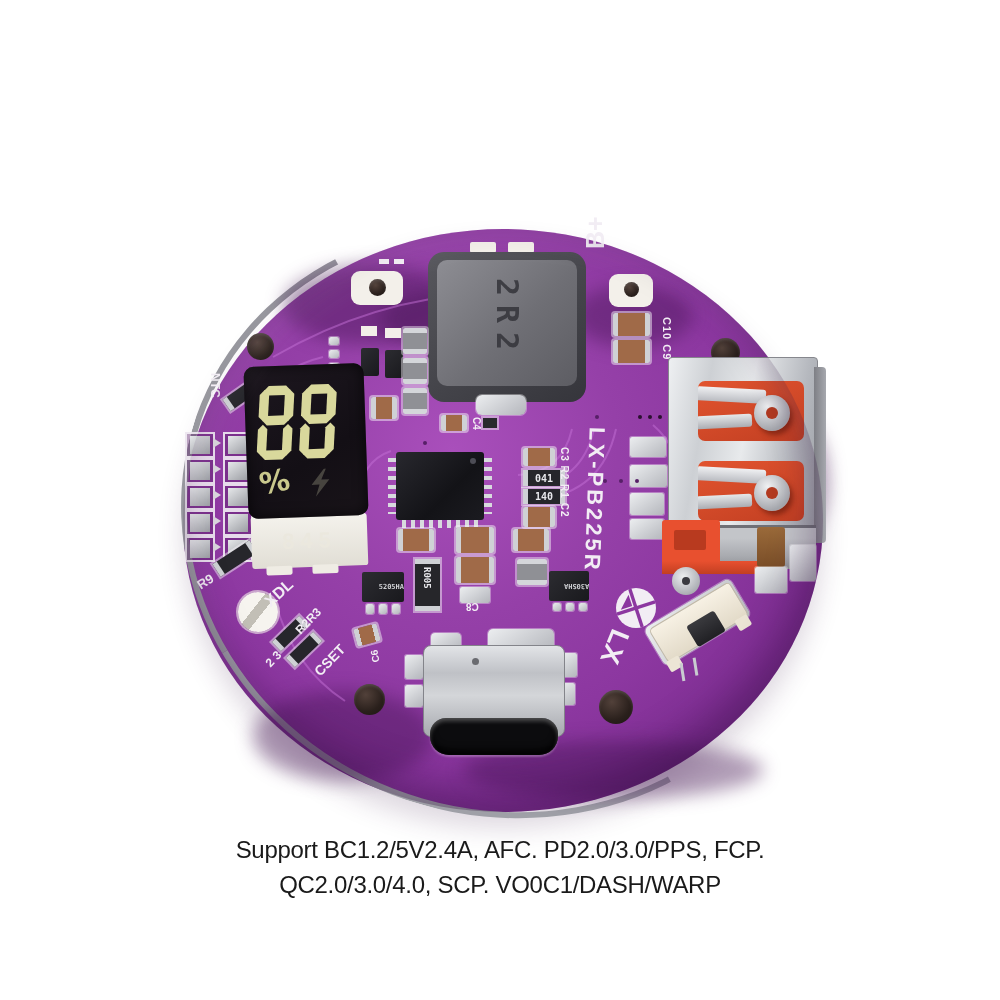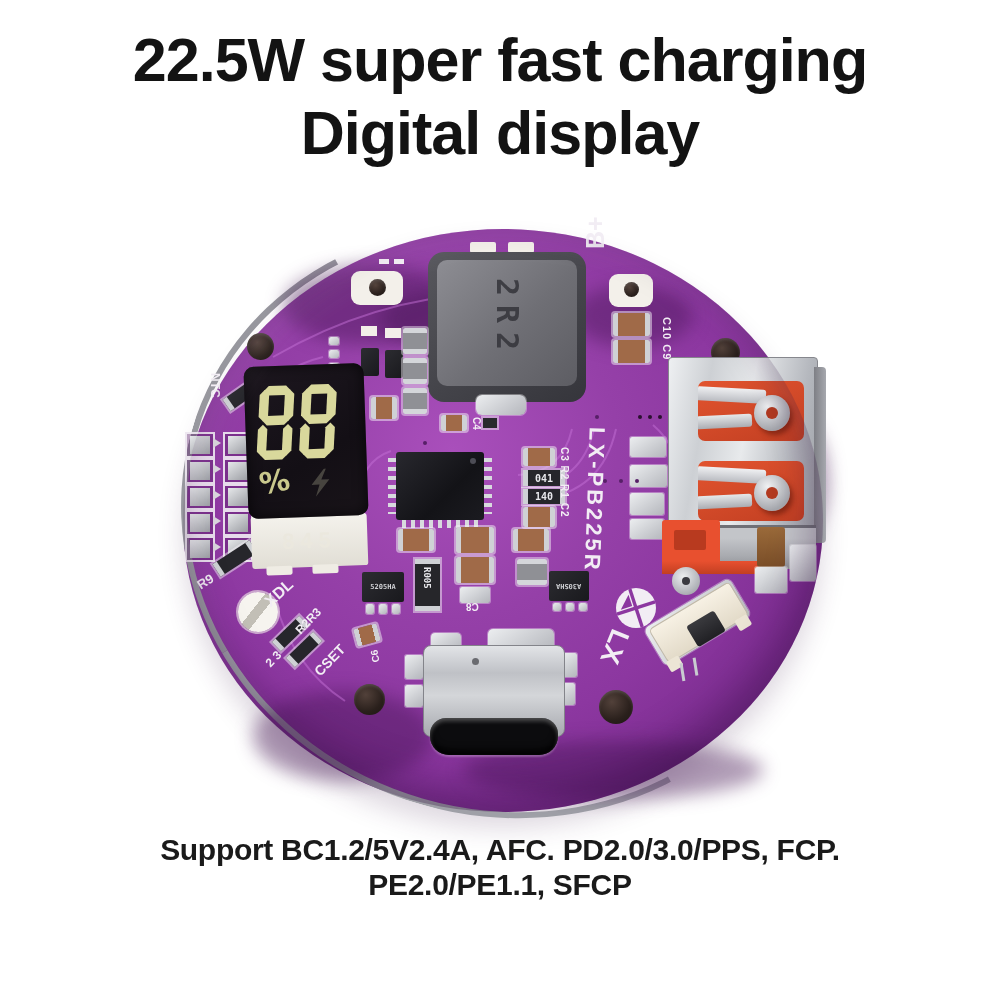--- a/index.html
+++ b/index.html
@@ -2,64 +2,60 @@
 <html><head>
 <meta charset="utf-8">
 <style>
   html,body{margin:0;padding:0;background:#ffffff;}
   .page{position:relative;width:1000px;height:1000px;background:#fff;overflow:hidden;
         font-family:"Liberation Sans",sans-serif;}
   .abs{position:absolute;}
   .title{position:absolute;top:24px;left:0;width:100%;text-align:center;
          font-weight:bold;font-size:61px;line-height:73px;color:#131313;letter-spacing:-1px;}
   .footer{position:absolute;top:833px;left:0;width:100%;text-align:center;
-          font-size:30px;line-height:34.5px;color:#1a1a1a;letter-spacing:-0.3px;font-weight:bold;}
+          font-size:24px;line-height:34.5px;color:#1a1a1a;letter-spacing:-0.3px;}
   .board{position:absolute;left:183px;top:229px;width:640px;height:583px;border-radius:50%;
          background:radial-gradient(circle at 42% 38%, #a94fbb 0%, #9540a8 32%, #8c37a0 55%, #7e2e92 75%, #6e2583 92%, #622078 100%);
          box-shadow:0 16px 26px rgba(70,40,85,.18);}
   .board::before{content:"";position:absolute;inset:-4px;border-radius:50%;
          border:6px solid transparent;border-bottom-color:#9fa0a7;border-left-color:#97979e;
          transform:rotate(16deg);}
   .board::after{content:"";position:absolute;inset:0;border-radius:50%;pointer-events:none;z-index:60;
          box-shadow:inset -8px -18px 38px rgba(42,8,54,.38), inset 10px 14px 30px rgba(255,255,255,.07);}
   .silk{position:absolute;color:#f2edf4;font-weight:bold;line-height:1;z-index:8;}
   .vt{writing-mode:vertical-rl;}
   .mpad{position:absolute;background:linear-gradient(145deg,#eceef0,#b4b6bc);border-radius:2px;
         box-shadow:0 0 0 1px rgba(255,255,255,.35);}
   .cap{position:absolute;background:linear-gradient(90deg,#cfd1d5 0 5px,#a06a48 5px calc(100% - 5px),#cfd1d5 calc(100% - 5px));
        border-radius:2px;box-shadow:0 0 0 2px rgba(244,239,246,.5);}
   .gcap{position:absolute;background:linear-gradient(180deg,#d4d6da 0 5px,#8f9095 5px calc(100% - 5px),#d4d6da calc(100% - 5px));
        border-radius:2px;box-shadow:0 0 0 2px rgba(244,239,246,.45);}
   .res{position:absolute;background:#26262b;border-left:5px solid #cfd1d5;border-right:5px solid #cfd1d5;
        box-shadow:0 0 0 2px rgba(244,239,246,.5);color:#e8e8ec;
        font:bold 10px "DejaVu Sans Mono",monospace;display:flex;align-items:center;justify-content:center;}
   .sot{position:absolute;background:linear-gradient(135deg,#2c2c31,#19191d);border-radius:2px;z-index:6;
-       display:flex;align-items:center;justify-content:center;color:#cfd0d4;font:bold 7px "DejaVu Sans Mono",monospace;}
+       display:flex;align-items:center;justify-content:flex-end;color:#cfd0d4;font:bold 7px "DejaVu Sans Mono",monospace;}
   .hole{position:absolute;border-radius:50%;z-index:5;
         background:radial-gradient(circle at 38% 35%,#52413a 0%,#2a201c 60%,#1c1512 100%);
         box-shadow:inset 0 2px 3px rgba(255,255,255,.15);}
   .wpad{position:absolute;background:#f3f0ea;border-radius:9px;z-index:5;}
   .blotch{position:absolute;background:rgba(66,20,80,.42);filter:blur(9px);border-radius:50%;}
   .dot{position:absolute;width:4px;height:4px;border-radius:50%;background:#571f67;z-index:4;}
   .padframe{position:absolute;border:2px solid rgba(243,238,245,.9);background:rgba(90,30,105,.4);}
   .padframe .in{position:absolute;left:3px;top:2px;right:3px;bottom:2px;
         background:linear-gradient(145deg,#e6e8ea,#9b9da3);}
   .diode{position:absolute;width:0;height:0;border-left:8px solid #d9d4dc;
          border-top:5px solid transparent;border-bottom:5px solid transparent;z-index:6;}
   .comp{z-index:6;}
 </style>
 </head>
 <body>
 
 <div class="page">
 
-  <div class="title">
-    <div>22.5W super fast charging</div>
-    <div>Digital display</div>
-  </div>
 
   <div class="board">
 
     <div class="blotch" style="left:100px;top:36px;width:180px;height:80px;"></div>
     <div class="blotch" style="left:390px;top:56px;width:120px;height:62px;"></div>
     <div class="blotch" style="left:198px;top:62px;width:110px;height:56px;"></div>
     <div class="blotch" style="left:585px;top:190px;width:60px;height:120px;"></div>
     <div class="blotch" style="left:70px;top:462px;width:180px;height:90px;"></div>
     <div class="blotch" style="left:280px;top:512px;width:300px;height:58px;"></div>
 
@@ -355,16 +351,16 @@
       </div>
       <div class="abs" style="left:95px;top:172px;width:28px;height:40px;border-radius:3px;background:linear-gradient(180deg,#9a6a3a,#7a4e28);"></div>
       <div class="mpad" style="left:93px;top:212px;width:32px;height:26px;"></div>
       <div class="mpad" style="left:128px;top:190px;width:26px;height:36px;"></div>
     </div>
 
   </div>
 
   <div class="footer">
     <div>Support BC1.2/5V2.4A, AFC. PD2.0/3.0/PPS, FCP.</div>
-    <div>PE2.0/PE1.1, SFCP</div>
+    <div>QC2.0/3.0/4.0, SCP. VO0C1/DASH/WARP</div>
   </div>
 
 </div>
 
 </body></html>

